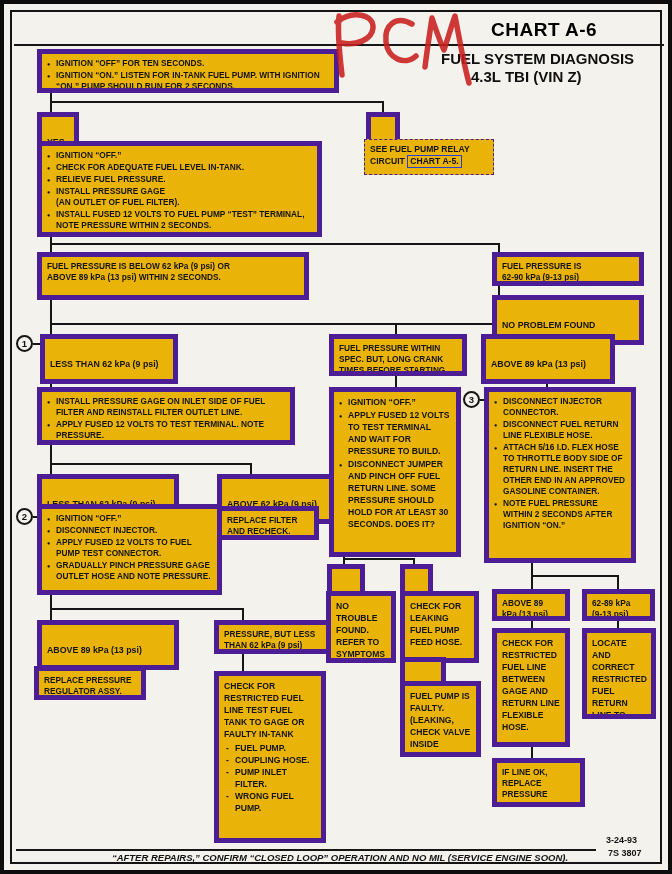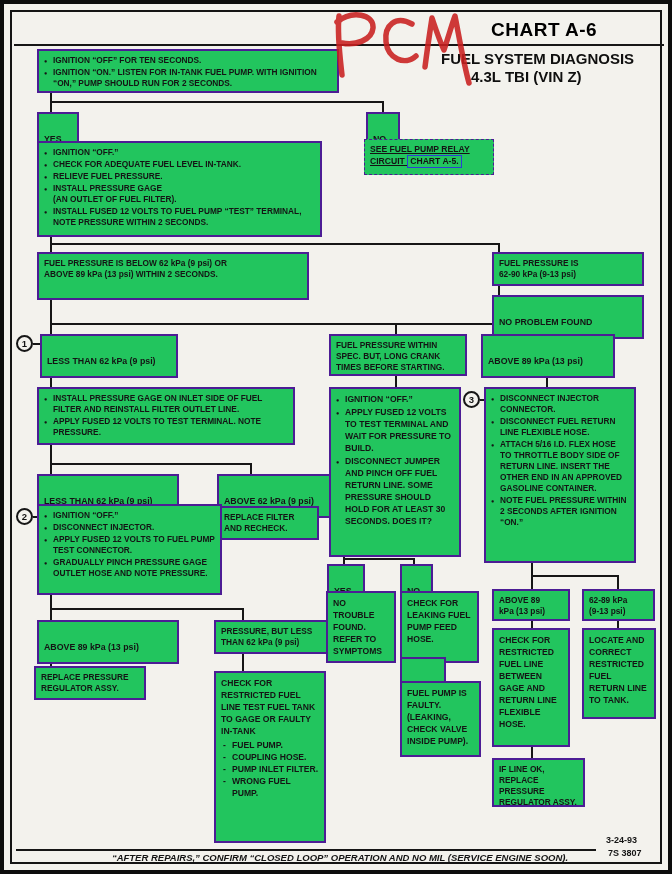--- a/index.html
+++ b/index.html
@@ -1,24 +1,24 @@
 <!DOCTYPE html>
 <html><head>
 <meta charset="utf-8">
 <style>
   * { margin:0; padding:0; box-sizing:border-box; }
   html,body { background:#2b2b2b; }
   body { font-family:"Liberation Sans", sans-serif; }
   .page { position:relative; width:672px; height:874px; background:#f3f2ed; border:4px solid #0d0d0d; overflow:hidden; margin:0 auto; }
   .frame { position:absolute; left:6px; top:6px; right:6px; bottom:6px; border:2px solid #141414; pointer-events:none; z-index:0; }
   .line { position:absolute; background:#161616; z-index:1; }
-  .box { position:absolute; background:#22c55e; border:2px solid #4c1d95; color:#141414;
+  .box { position:absolute; background:#eab308; border:5px solid #4c1d95; color:#141414;
          font-weight:bold; font-size:8.3px; line-height:11px; padding:4px 5px; z-index:2; overflow:hidden; }
   .label { font-size:8.8px; padding:20px 5px; }
-  .dashed { border-style:dashed; border-width:1.6px;text-decoration:underline; }
+  .dashed { border-style:dashed; border-width:1.6px; }
   [data-bind], ul.bullets li, ul.dashes li { white-space:pre-line; }
   ul.bullets { list-style:none; }
   ul.bullets li { position:relative; padding-left:9px; margin-bottom:1px; }
   ul.bullets li::before { content:"\25CF"; position:absolute; left:0; top:1px; font-size:5.5px; }
   ul.dashes { list-style:none; margin-top:2px; }
   ul.dashes li { position:relative; padding-left:11px; }
   ul.dashes li::before { content:"-"; position:absolute; left:2px; top:0; }
   .circle { position:absolute; width:17px; height:17px; border:2px solid #161616; border-radius:50%;
             background:#f3f2ed; text-align:center; line-height:13px; font-weight:bold; font-size:9.5px; color:#141414; z-index:3; }
   .chart-title { position:absolute; font-weight:bold; font-size:19px; color:#000000; letter-spacing:.5px; z-index:2; }

